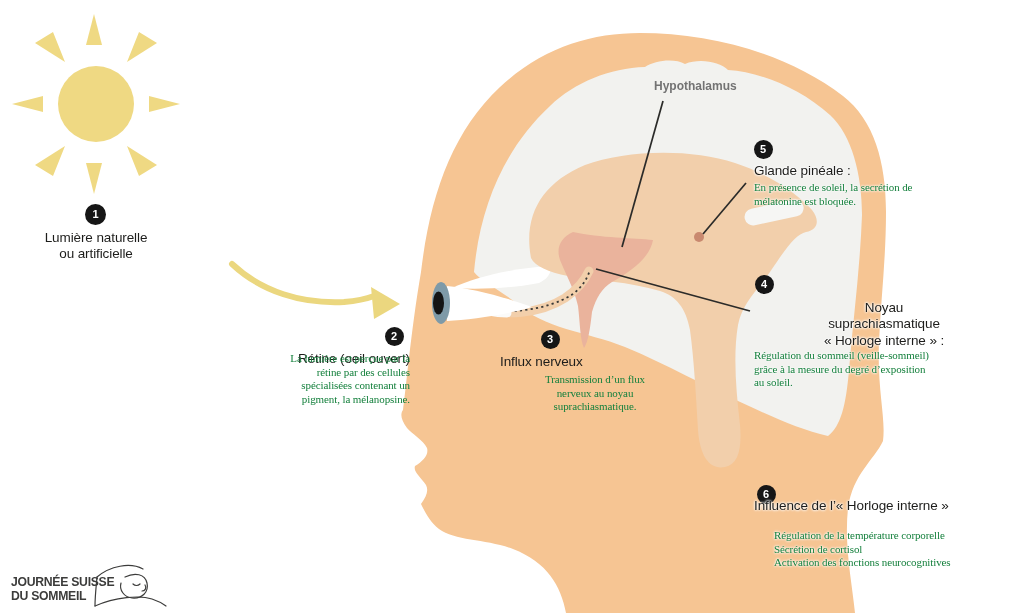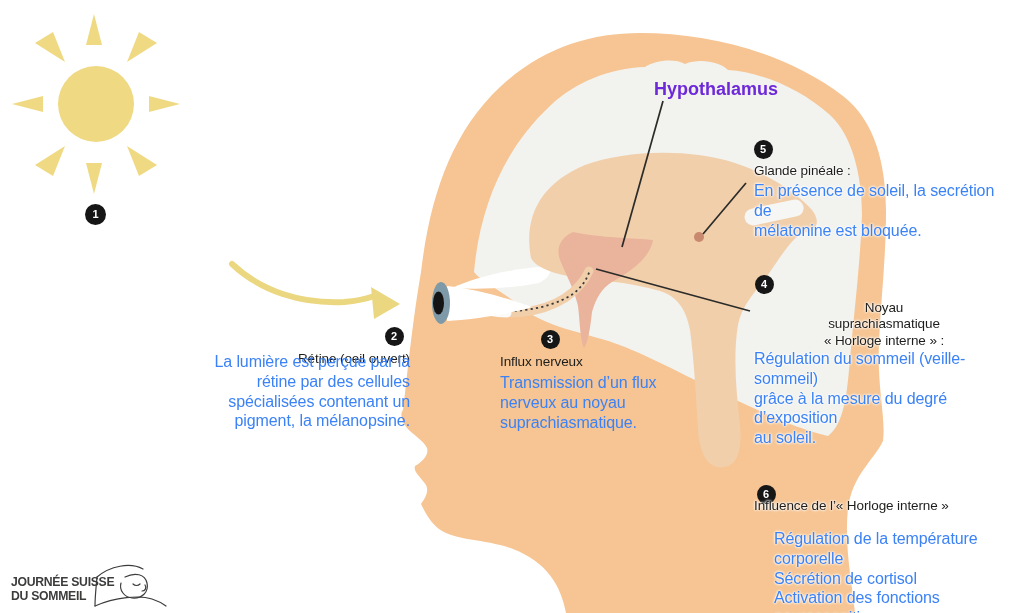--- a/index.html
+++ b/index.html
@@ -8,25 +8,25 @@
     font-family:"Liberation Sans","DejaVu Sans",sans-serif;
   }
   .stage svg{position:absolute;left:0;top:0;}
   .txt{position:absolute;white-space:pre-line;}
   .badge{
     position:absolute;width:19px;height:19px;border-radius:50%;
     background:#161616;color:#fff;font-size:11px;font-weight:bold;
     display:flex;align-items:center;justify-content:center;line-height:1;
   }
   .h{font-weight:normal;color:#1d1d1b;font-size:13.5px;line-height:1.22;letter-spacing:-0.1px;}
-  .b{color:#3b82f6;font-size:16px;line-height:1.24;letter-spacing:-0.1px;}
+  .b{color:#15803d;font-size:11px;line-height:1.24;letter-spacing:-0.1px;font-family:Liberation Serif, serif;}
   .halo{text-shadow:0 0 3px #fff,0 0 3px #fff,0 0 2px #fff;}
   .center{text-align:center;}
   .right{text-align:right;}
-  .big-label{font-weight:bold;color:#6d28d9;font-size:18px;}
+  .big-label{font-weight:bold;color:#737373;font-size:12px;}
   .logo-text{
     font-weight:bold;color:#3c3c3b;font-size:13px;line-height:1.05;
     letter-spacing:-0.3px;transform:scaleX(0.94);transform-origin:left top;
   }
 </style>
 </head>
 <body>
 
 <div class="stage">
 
@@ -137,32 +137,34 @@
     </g>
   </svg>
 
   <div class="badge" style="left:85px;top:204px;width:21px;height:21px;">1</div>
   <div class="badge" style="left:384.5px;top:326.5px;">2</div>
   <div class="badge" style="left:540.5px;top:329.5px;">3</div>
   <div class="badge" style="left:754.5px;top:274.5px;">4</div>
   <div class="badge" style="left:753.5px;top:139.5px;">5</div>
   <div class="badge" style="left:756.5px;top:484.5px;">6</div>
 
+  <div class="txt h center" style="left:10px;top:230px;width:172px;">Lumière naturelle
+ou artificielle</div>
 
   <div>
     <div class="txt h right" style="left:210px;top:351px;width:200px;">Rétine (oeil ouvert)</div>
     <div class="txt b right" style="left:210px;top:352px;width:200px;">La lumière est perçue par la
 rétine par des cellules
 spécialisées contenant un
 pigment, la mélanopsine.</div>
   </div>
 
   <div>
     <div class="txt h" style="left:500px;top:354px;width:180px;">Influx nerveux</div>
-    <div class="txt b" style="left:500px;top:373px;width:190px;">Transmission d’un flux
+    <div class="txt b" style="left:500px;top:373px;width:190px;text-align:center;">Transmission d’un flux
 nerveux au noyau
 suprachiasmatique.</div>
   </div>
 
   <div class="txt big-label" style="left:654px;top:79px;">Hypothalamus</div>
 
   <div>
     <div class="txt h halo" style="left:754px;top:163px;width:250px;">Glande pinéale :</div>
     <div class="txt b halo" style="left:754px;top:181px;width:250px;">En présence de soleil, la secrétion de
 mélatonine est bloquée.</div>

